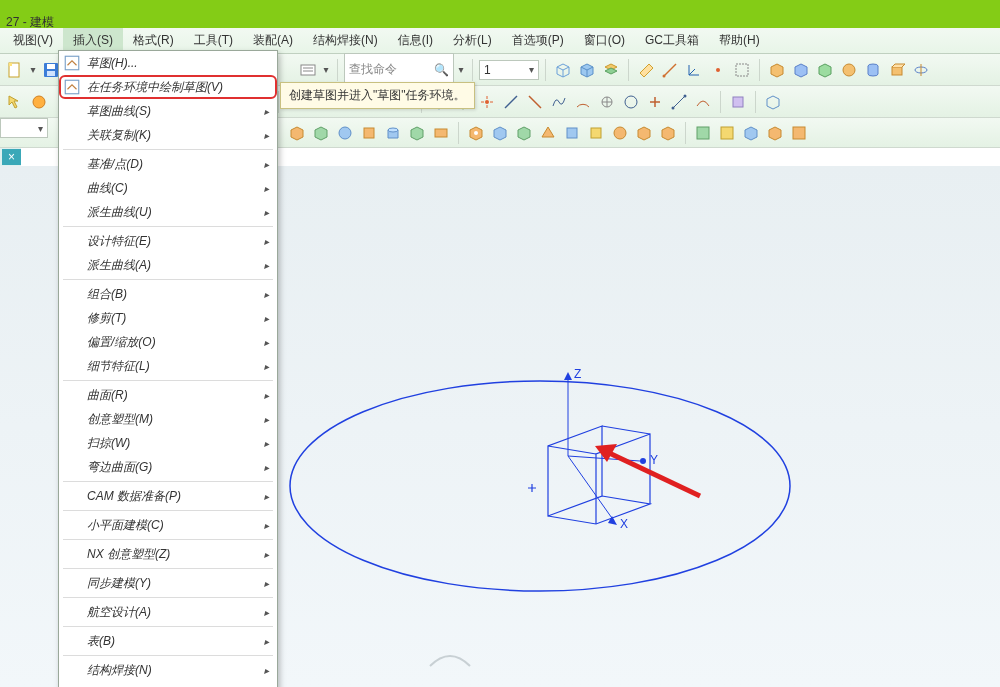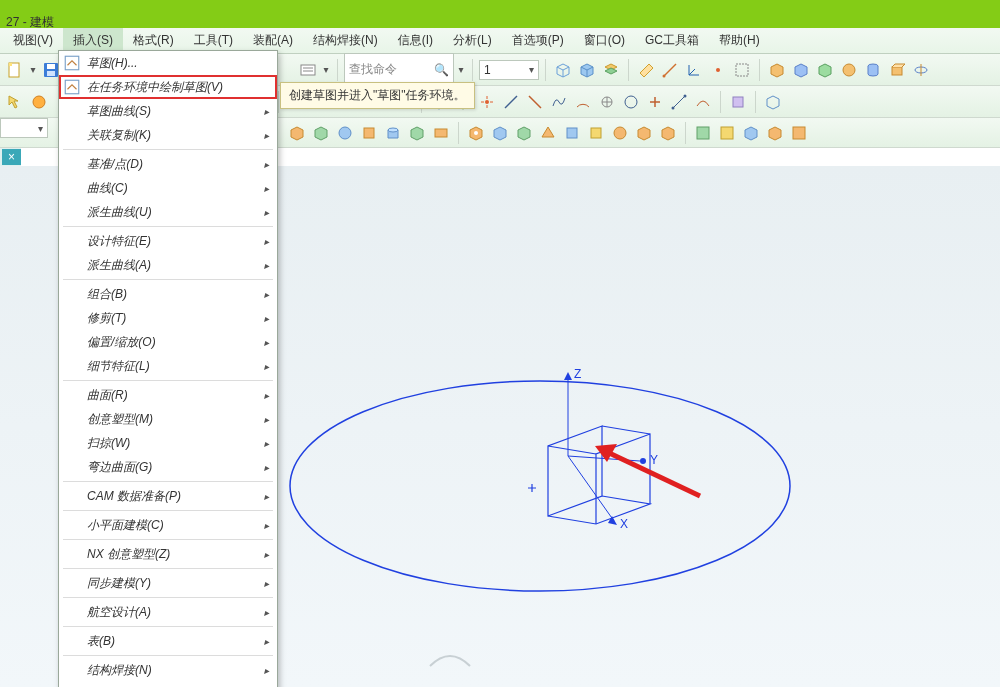--- a/index.html
+++ b/index.html
@@ -19,21 +19,21 @@
 .select-box .arr { margin-left: auto; color:#555; font-size:10px; }
 .tab-strip { height: 20px; background: #dff0ef; display:flex; align-items:center; padding-left:2px; }
 .tab-strip .tab { background:#3aa8b8; color:#fff; padding:1px 6px; display:flex; align-items:center; gap:4px; font-size:11px; }
 .tab-strip .tab .close { cursor:pointer; }
 .work-area { position: absolute; left: 0; top: 138px; right: 0; bottom: 0; background: linear-gradient(#e8eff2, #f2f7fa); }
 .viewport { position:absolute; inset:0; }
 .dropdown-menu { position: absolute; left: 58px; top: 50px; width: 220px; background: #fff; border: 1px solid #9aa89a; box-shadow: 2px 3px 6px rgba(0,0,0,0.25); z-index: 100; }
 .dropdown-menu .dm-item { display:flex; align-items:center; height: 24px; padding: 0 8px 0 28px; cursor:pointer; position:relative; color:#333;font-style:italic; }
 .dropdown-menu .dm-item .arrow { margin-left:auto; color:#555; font-size:10px; }
 .dropdown-menu .dm-sep { height:1px; background:#dcdcdc; margin: 2px 4px; }
-.dropdown-menu .dm-item.highlight { outline: 2px solid #e03030; outline-offset:-2px; background:#fff; }
+.dropdown-menu .dm-item.highlight { outline: 2px solid #e03030; outline-offset:-2px; background:#fff;border-radius:6px; }
 .dropdown-menu .dm-item .icon { position:absolute; left:4px; width:18px; height:18px; display:flex; align-items:center; justify-content:center; }
 .tooltip { position:absolute; left:280px; top:82px; background:#fffbe6; border:1px solid #c8c080; padding:4px 8px; color:#333; z-index:101; font-size:12px; box-shadow:1px 1px 3px rgba(0,0,0,0.15);}
 .left-combo { position:absolute; left:0; top:118px; width:48px; height:20px; border:1px solid #bcc8bc; background:#fff; display:flex; align-items:center; padding:0 4px; z-index:50;}
 .left-combo .arr { margin-left:auto; font-size:10px; color:#555; }
 </style>
 </head>
 <body>
 
 <div class="title-bar">
   <span>27 - 建模</span>

